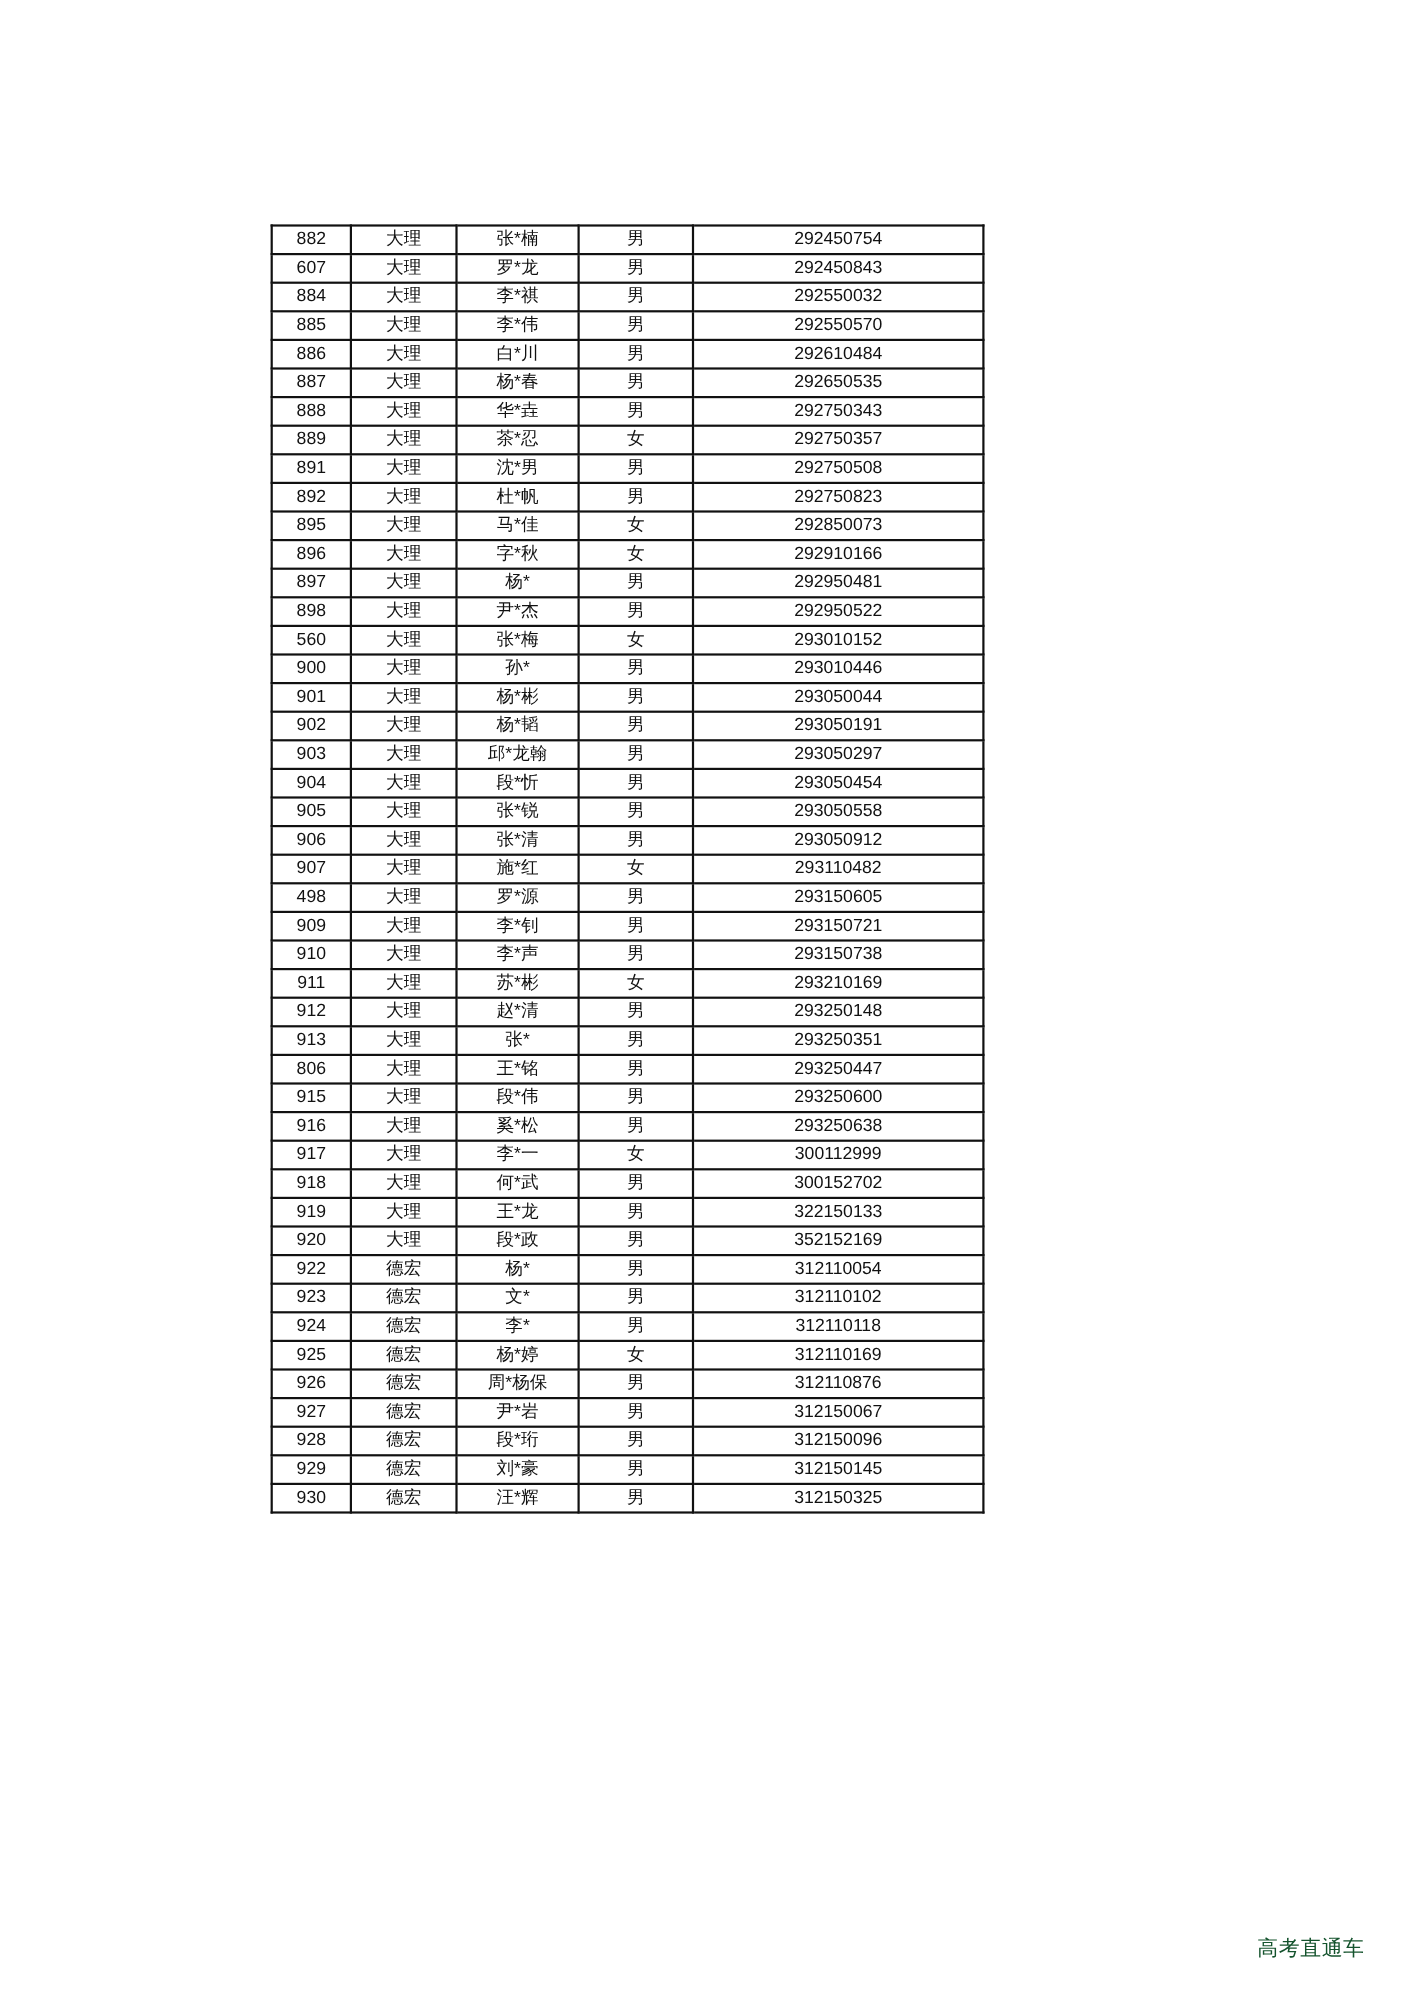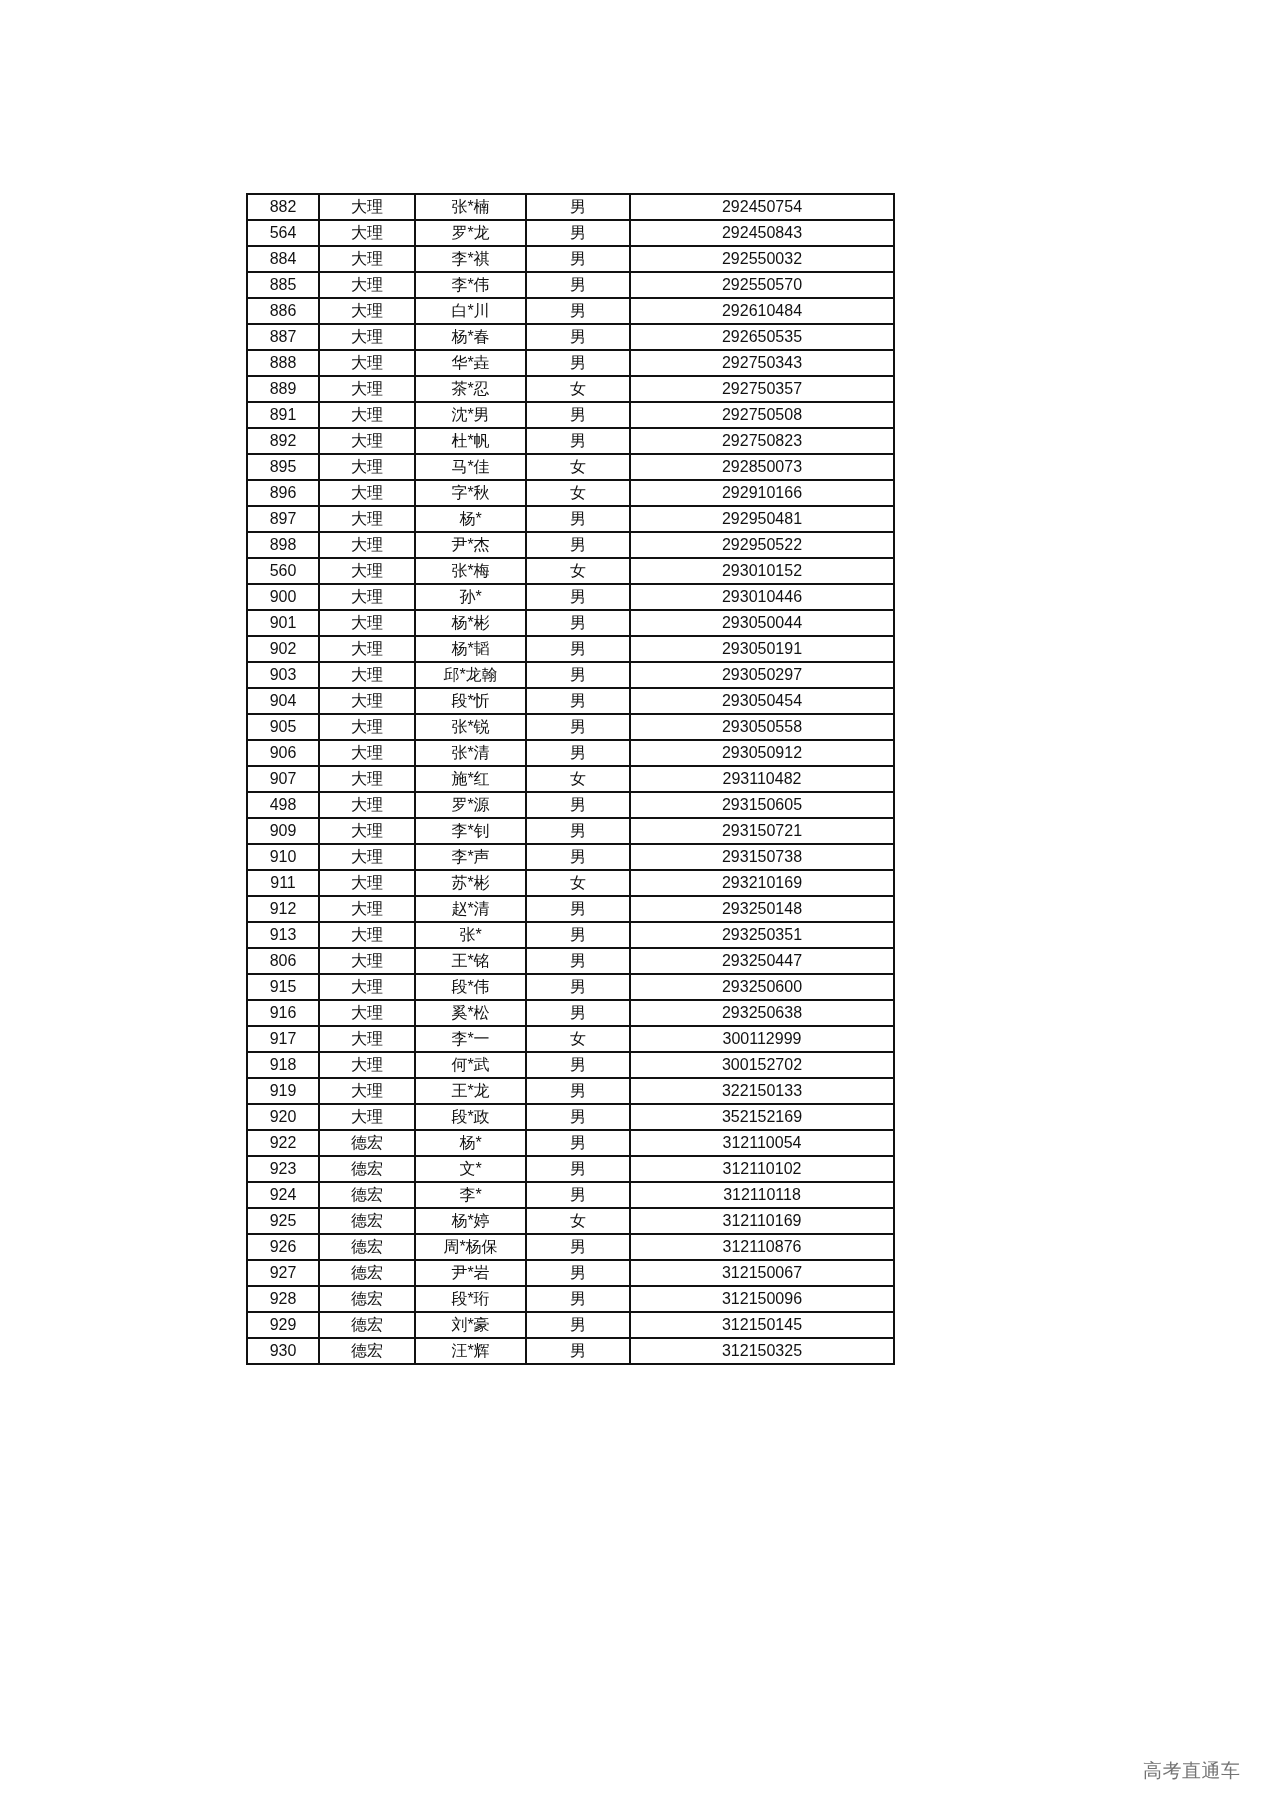--- a/index.html
+++ b/index.html
@@ -19,21 +19,21 @@
       position: absolute;
       left: 0;
       top: 0;
       width: 1280px;
       height: 1810px;
       background: #ffffff;
     }
     table.roster {
       position: absolute;
       left: 246px;
-      top: 193px;
+      top: 204px;
       width: 647px;
       border-collapse: collapse;
       border: 2.5px solid #111111;
       table-layout: fixed;
     }
     table.roster td {
       border: 2px solid #111111;
       height: 24px;
       padding: 0;
       text-align: center;
@@ -46,21 +46,21 @@
     col.c-no { width: 72px; }
     col.c-region { width: 96px; }
     col.c-name { width: 111px; }
     col.c-gender { width: 104px; }
     col.c-id { width: 264px; }
     .watermark {
       position: absolute;
       left: 1143px;
       top: 1758px;
       font-size: 19px;
-      color: #737373;
+      color: #14532d;
       letter-spacing: 0.5px;
     }
   </style>
 </head>
 <body>
 
 <div class="page">
   <table class="roster">
     <colgroup>
       <col class="c-no">
@@ -71,21 +71,21 @@
     </colgroup>
     <tbody id="roster-body">
         <tr>
           <td>882</td>
           <td>大理</td>
           <td>张*楠</td>
           <td>男</td>
           <td>292450754</td>
         </tr>
         <tr>
-          <td>564</td>
+          <td>607</td>
           <td>大理</td>
           <td>罗*龙</td>
           <td>男</td>
           <td>292450843</td>
         </tr>
         <tr>
           <td>884</td>
           <td>大理</td>
           <td>李*祺</td>
           <td>男</td>

